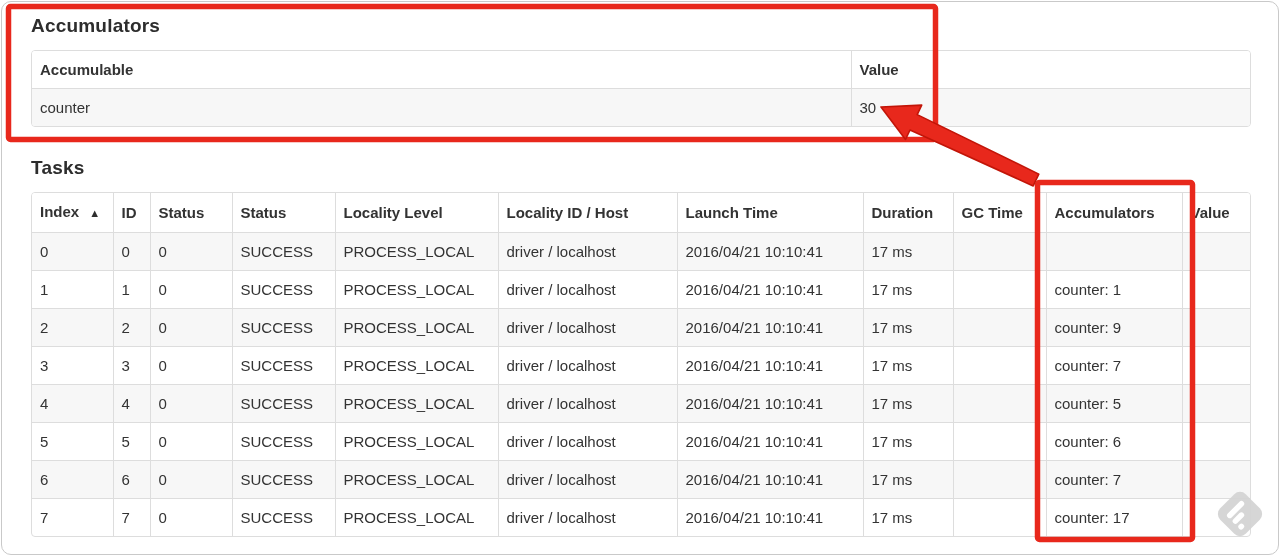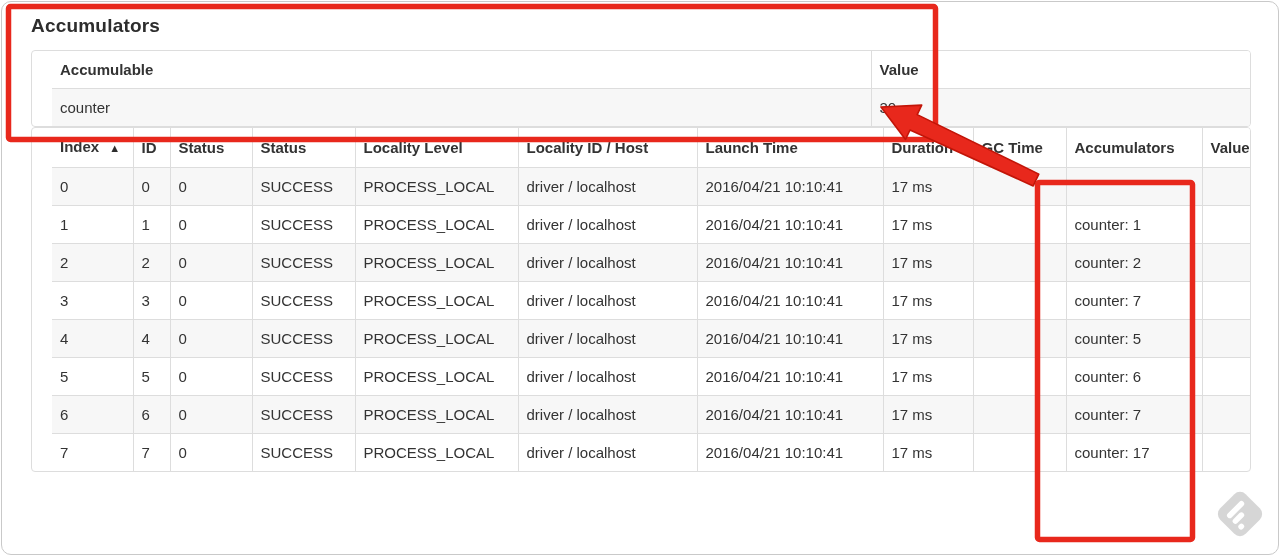--- a/index.html
+++ b/index.html
@@ -37,21 +37,20 @@
   }
   .h-acc { margin-bottom: 13px; }
   .h-tasks { margin-top: 30px; margin-bottom: 13px; }
 
   .tbl-wrap {
     border: 1px solid var(--tbl-border);
     border-radius: 4px;
     overflow: hidden;
     width: 1220px;
     background: #fff;
-    padding-left: 20px;
   }
   table {
     border-collapse: collapse;
     table-layout: fixed;
     width: 100%;
     font-size: 15px;
   }
   th, td {
     border: 1px solid var(--tbl-border);
     padding: 8px 8px;
@@ -111,20 +110,21 @@
       </thead>
       <tbody>
         <tr>
           <td>counter</td>
           <td>30</td>
         </tr>
       </tbody>
     </table>
   </div>
 
+  <h1 class="section-heading h-tasks">Tasks</h1>
 
   <div class="tbl-wrap">
     <table class="tasks-table">
       <colgroup>
         <col class="ct0">
           <col class="ct1">
           <col class="ct2">
           <col class="ct3">
         <col class="ct4">
           <col class="ct5">
@@ -179,21 +179,21 @@
           <tr>
             <td>2</td>
             <td>2</td>
             <td>0</td>
             <td>SUCCESS</td>
             <td>PROCESS_LOCAL</td>
             <td>driver / localhost</td>
             <td>2016/04/21 10:10:41</td>
             <td>17 ms</td>
             <td></td>
-            <td>counter: 2</td>
+            <td>counter: 9</td>
             <td></td>
           </tr>
           <tr>
             <td>3</td>
             <td>3</td>
             <td>0</td>
             <td>SUCCESS</td>
             <td>PROCESS_LOCAL</td>
             <td>driver / localhost</td>
             <td>2016/04/21 10:10:41</td>

